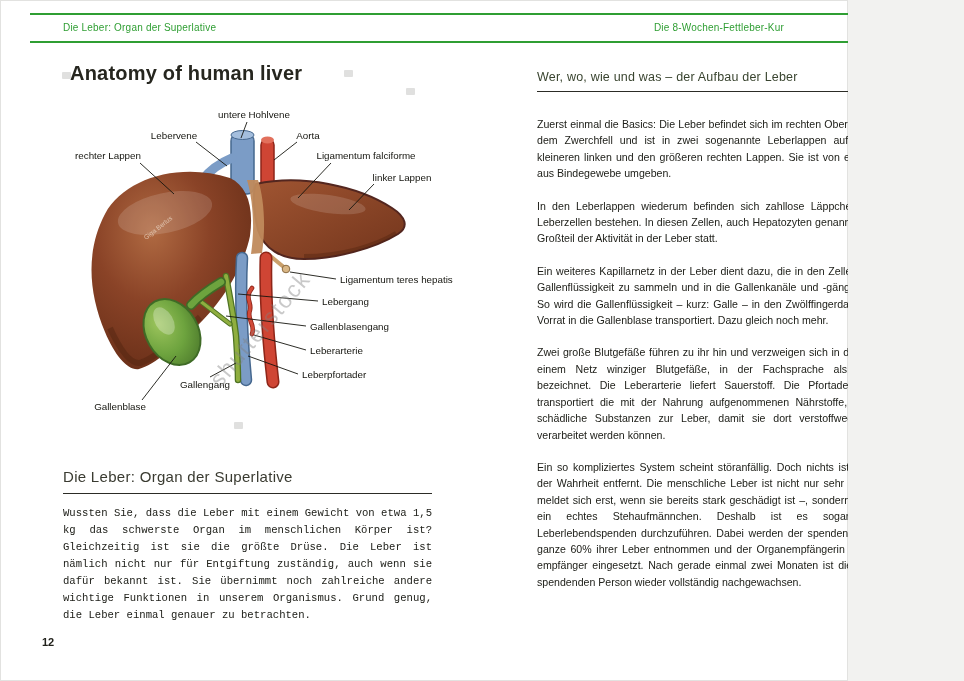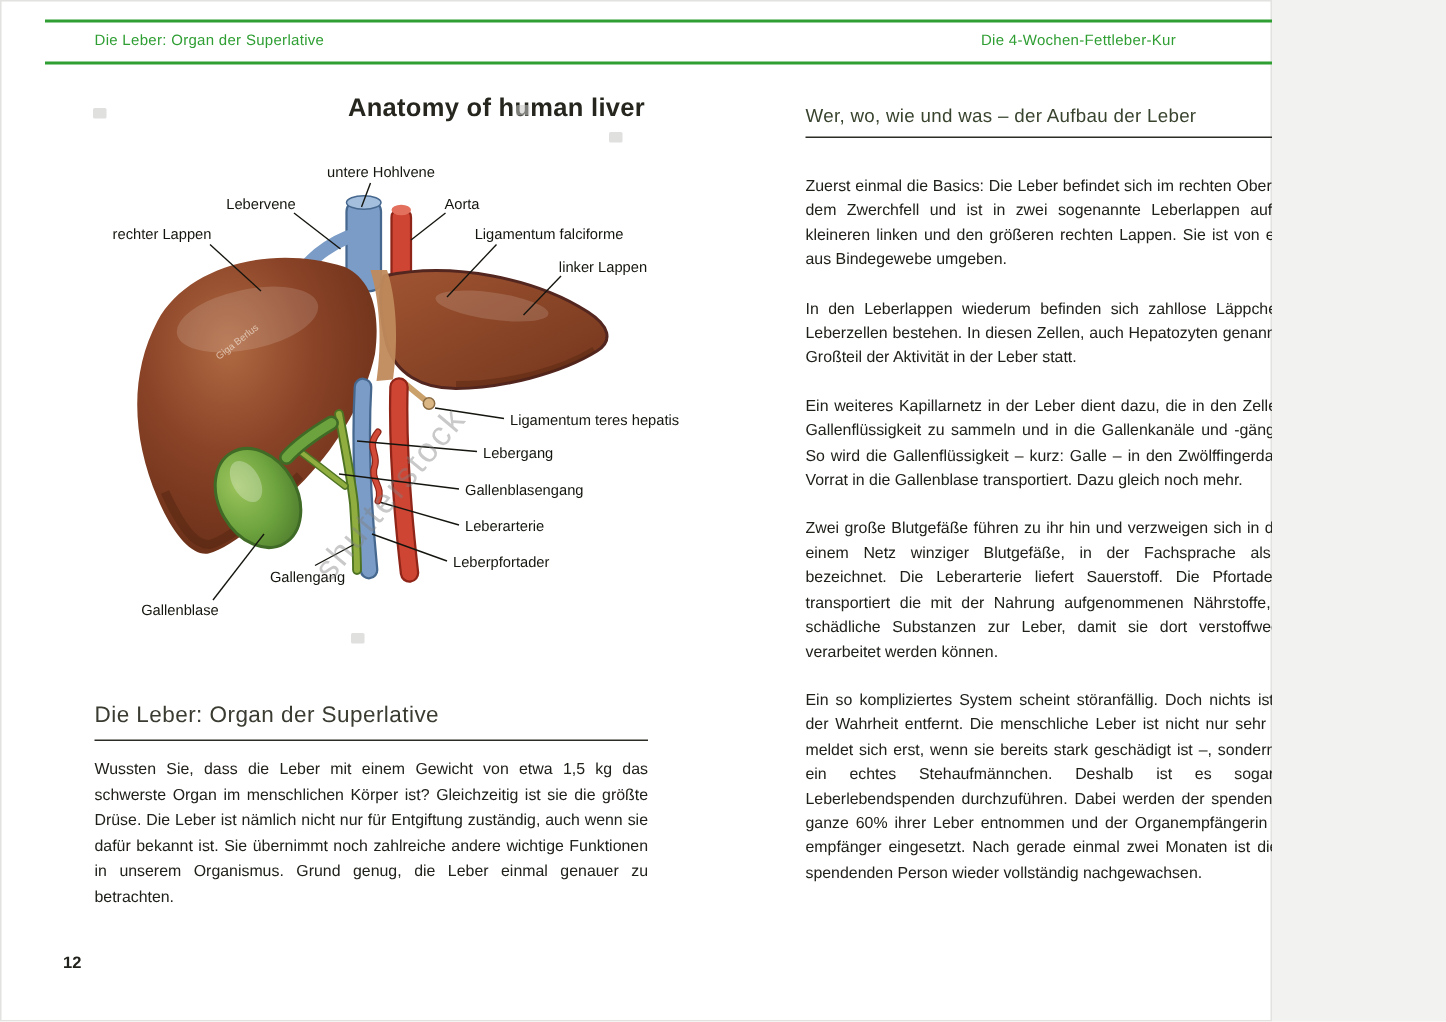--- a/index.html
+++ b/index.html
@@ -17,36 +17,36 @@
   
   .rule-green { position:absolute; left:30px; width:904px; height:2px; background:#2f9e33; }
   .rule-green.top { top:13px; }
   .rule-green.bottom { top:41px; }
   .header-left  { position:absolute; left:63px;  top:22px; font-size:10px; color:#2f9e33; letter-spacing:.2px; }
   .header-right { position:absolute; right:64px; top:22px; font-size:10px; color:#2f9e33; letter-spacing:.2px; }
 
   
   .diagram-title {
     position:absolute; left:70px; top:62px; width:360px;
-    text-align:right; font-size:17px; font-weight:bold; color:#26261f; letter-spacing:.2px;
+    text-align:left; font-size:20px; font-weight:bold; color:#26261f; letter-spacing:.2px;
   }
   .diagram-svg { position:absolute; left:60px; top:88px; }
   .lbl { font-family:"Liberation Sans", sans-serif; font-size:9.8px; fill:#15150f; }
   .leader { stroke:#15150f; stroke-width:0.9; }
   .wm-dot { position:absolute; width:9px; height:7px; background:#c6c6c4; opacity:.55; border-radius:1px; }
 
   
   .section-heading {
     position:absolute; left:63px; top:468px; width:369px;
     font-size:15px; color:#3a3b31; letter-spacing:.3px;
   }
   .section-rule { position:absolute; left:63px; top:493px; width:369px; height:1px; background:#2c2c26; }
   .left-paragraph {
     position:absolute; left:63px; top:505px; width:369px;
-    font-size:10.6px; line-height:1.6; text-align:justify; color:#20211b;
+    font-size:10.6px; line-height:1.6; text-align:justify; color:#20211b;font-family:Liberation Mono, monospace;
   }
 
   
   .rp-heading {
     position:absolute; left:537px; top:70px; width:367px;
     font-size:12.5px; color:#39442f; letter-spacing:.2px;
   }
   .rp-rule { position:absolute; left:537px; top:91px; width:367px; height:1px; background:#2c2c26; }
   .rp-body {
     position:absolute; left:537px; top:100px; width:367px;
@@ -59,21 +59,21 @@
   .page-num.left  { left:42px;font-weight:bold; }
   .page-num.right { left:903px; }
 </style>
 </head>
 <body>
 
 <div class="sheet">
 
   <div class="rule-green top"></div>
   <div class="header-left">Die Leber: Organ der Superlative</div>
-  <div class="header-right">Die 4-Wochen-Fettleber-Kur</div>
+  <div class="header-right">Die 8-Wochen-Fettleber-Kur</div>
   <div class="rule-green bottom"></div>
 
   <div class="diagram-title">Anatomy of human liver</div>
 
   <div class="wm-dot" style="left:62px; top:72px;"></div>
   <div class="wm-dot" style="left:344px; top:70px;"></div>
   <div class="wm-dot" style="left:406px; top:88px;"></div>
   <div class="wm-dot" style="left:234px; top:422px;"></div>
 
   <svg class="diagram-svg" width="410" height="352" viewBox="0 0 410 352">

